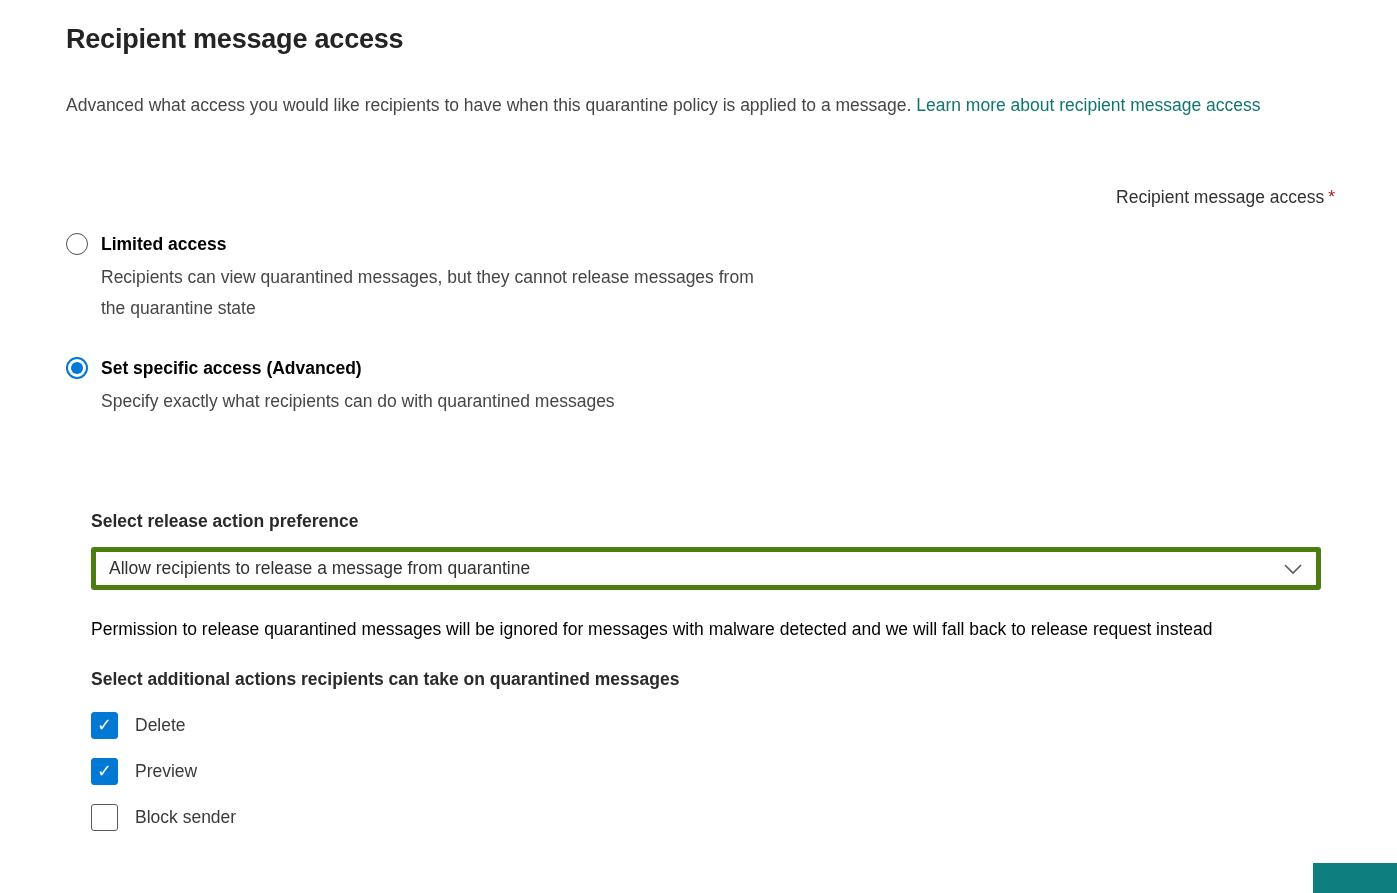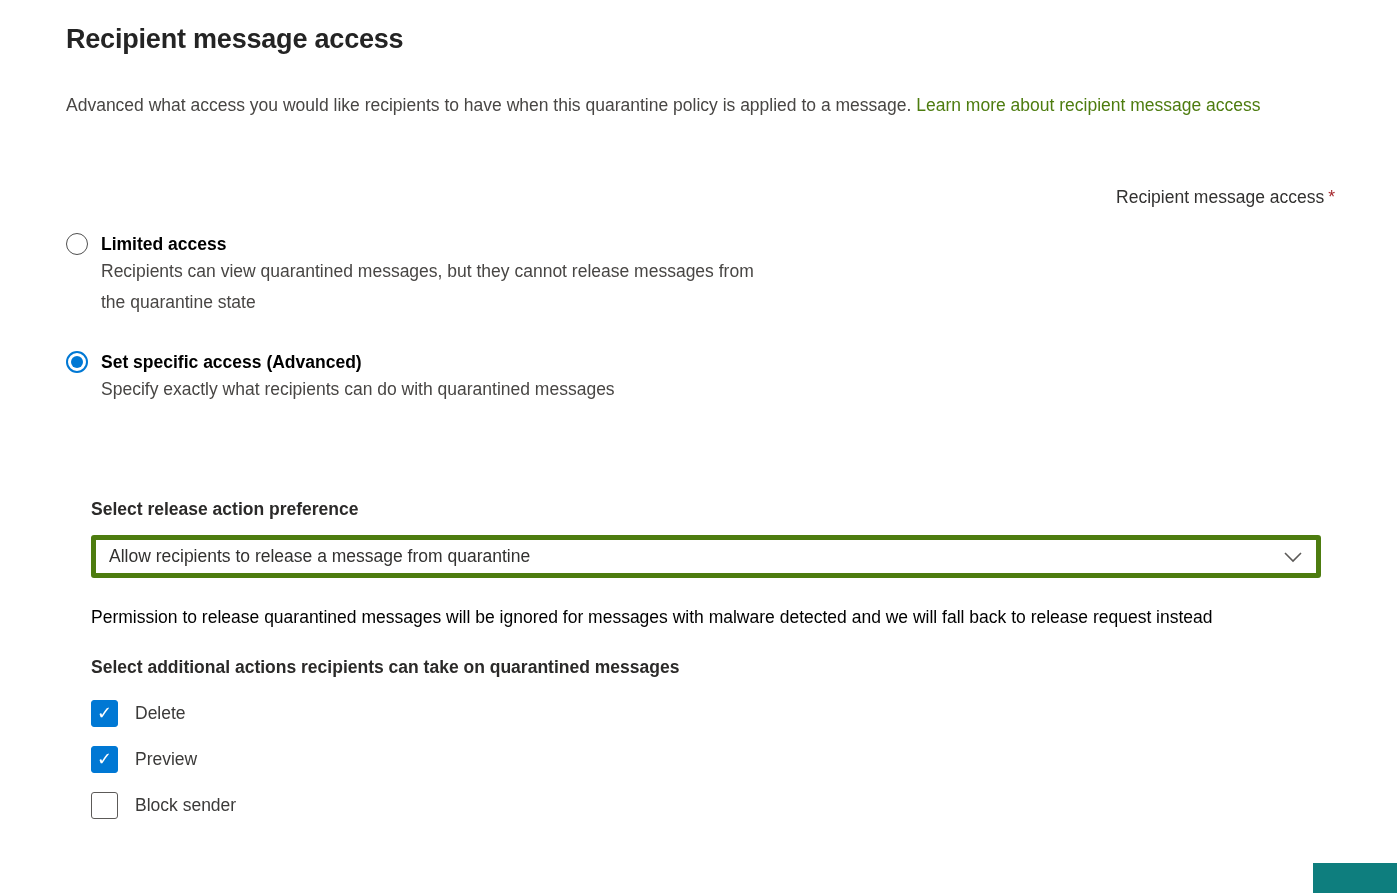--- a/index.html
+++ b/index.html
@@ -22,21 +22,21 @@
   }
 
   .page-description {
     margin: 36px 0 0 0;
     max-width: 1272px;
     font-size: 17.5px;
     line-height: 28px;
     color: #484644;
   }
   .link {
-    color: #4d7c0f;
+    color: #0f766e;
     text-decoration: none;
     cursor: pointer;
   }
 
   .field-label {
     margin-top: 68px;
     font-size: 17.5px;
     color: #323130;
     text-align: right;
   }
@@ -65,21 +65,21 @@
     background: #0078d4;
   }
 
   .option-label {
     font-size: 17.5px;
     font-weight: 700;
     color: #000000;
     line-height: 24px;
   }
   .option-description {
-    margin-top: 0;
+    margin-top: 6px;
     max-width: 676px;
     font-size: 17.5px;
     line-height: 31px;
     color: #484644;
   }
 
   .advanced-section { margin-left: 25px; margin-top: 94px; }
 
   .section-label {
     font-size: 17.5px;

